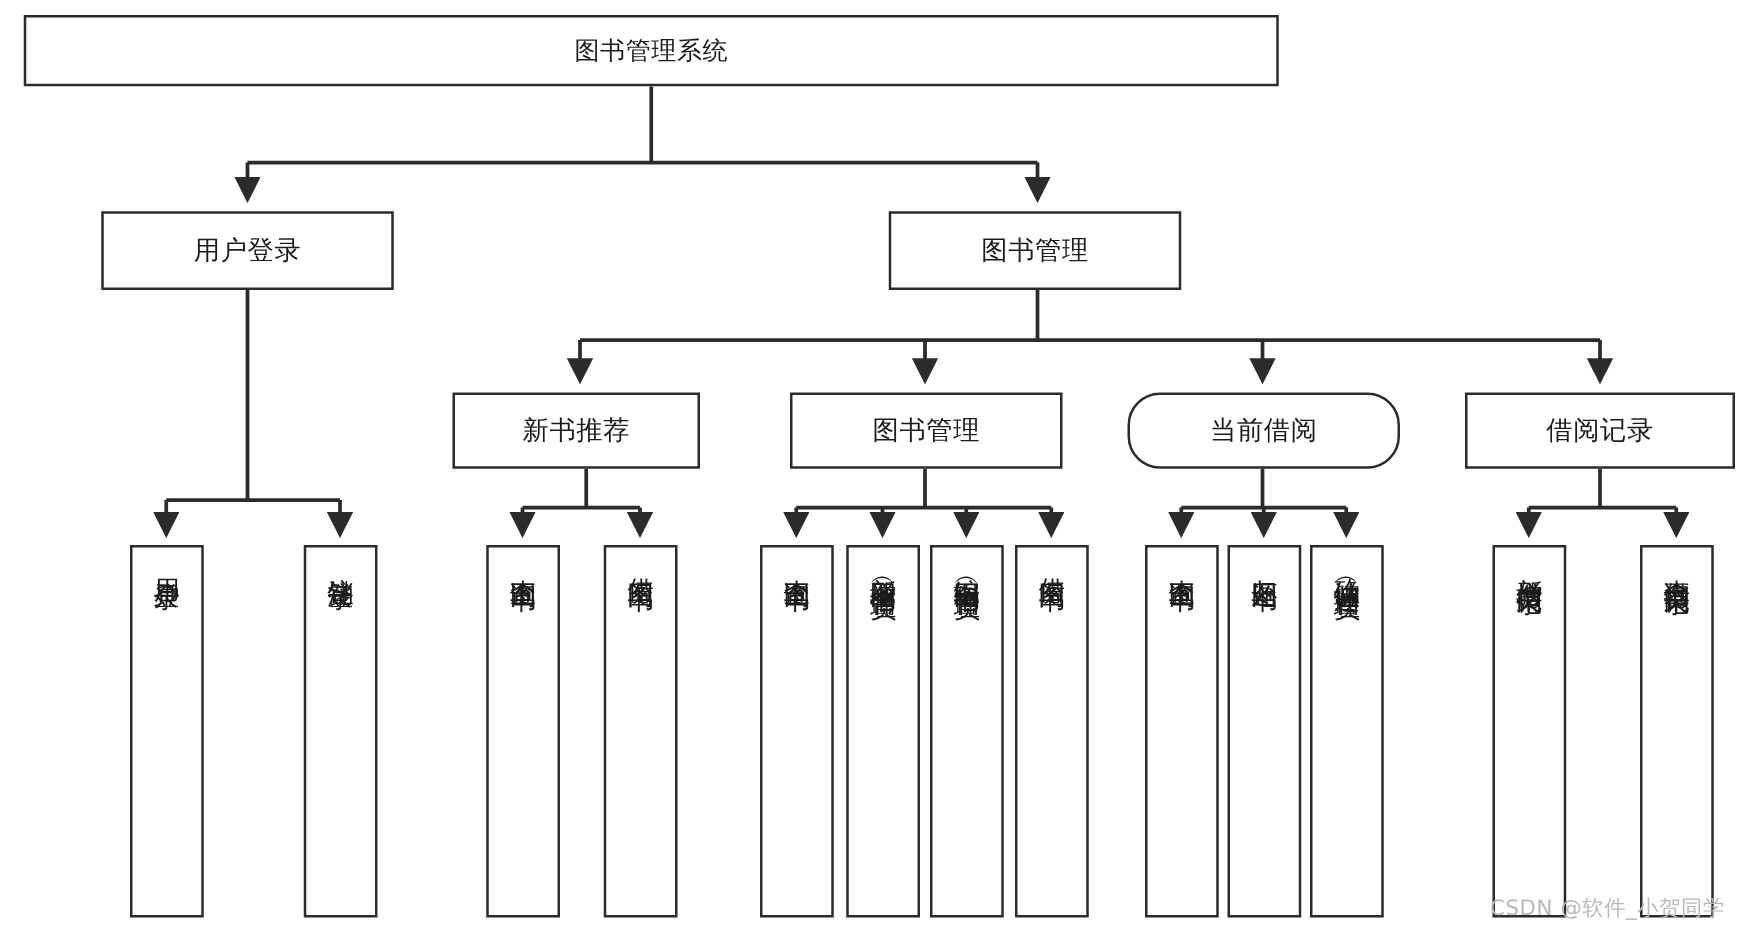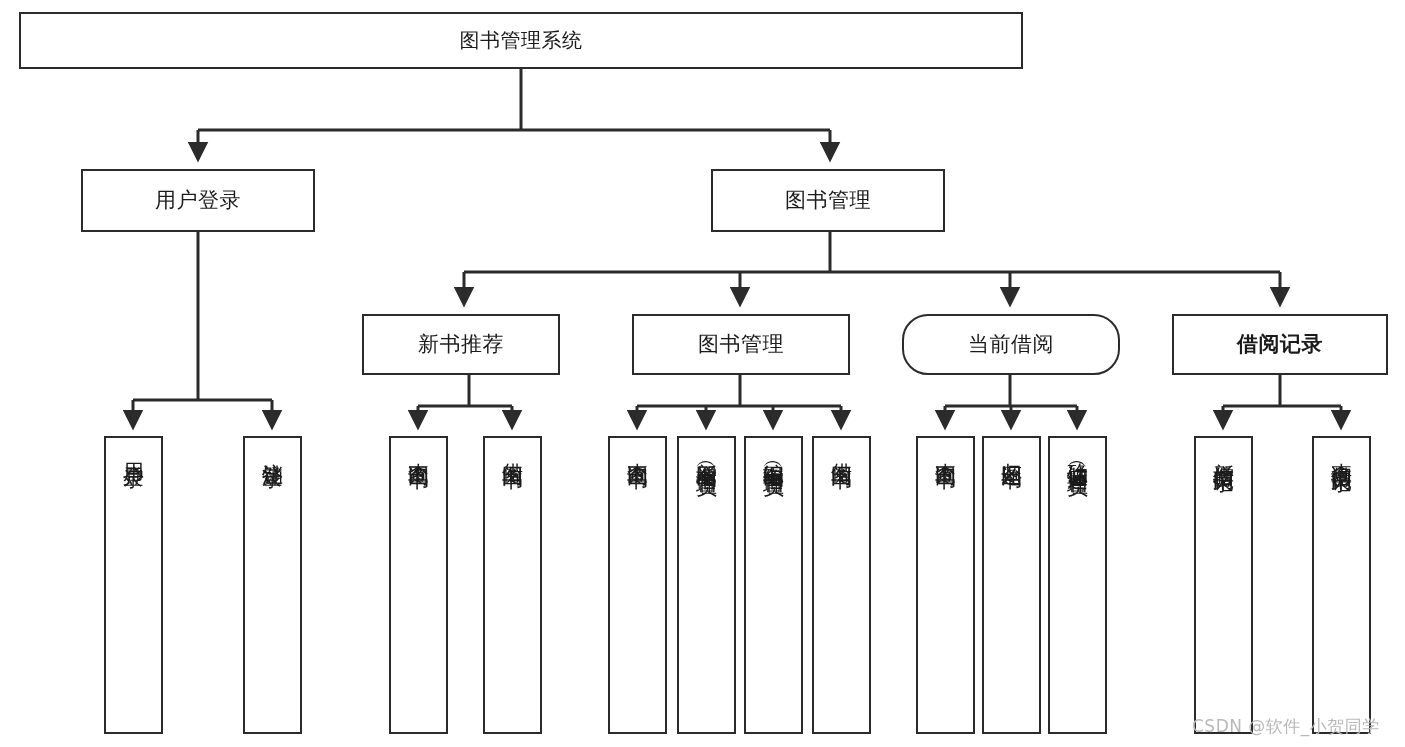--- a/index.html
+++ b/index.html
@@ -138,21 +138,21 @@
 
   <div class="node h" style="left:362px; top:314px; width:198px; height:61px;">
     <span class="label">新书推荐</span>
   </div>
   <div class="node h" style="left:632px; top:314px; width:218px; height:61px;">
     <span class="label">图书管理</span>
   </div>
   <div class="node h" style="left:902px; top:314px; width:218px; height:61px;border-radius:26px;">
     <span class="label">当前借阅</span>
   </div>
-  <div class="node h" style="left:1172px; top:314px; width:216px; height:61px;font-weight:bold;">
+  <div class="node h" style="left:1172px; top:314px; width:216px; height:61px;">
     <span class="label">借阅记录</span>
   </div>
 
   <div class="node v" style="left:104px; top:436px; width:59px; height:298px;">
     <span class="label">用户登录</span>
   </div>
   <div class="node v" style="left:243px; top:436px; width:59px; height:298px;">
     <span class="label">注销登录</span>
   </div>
 

